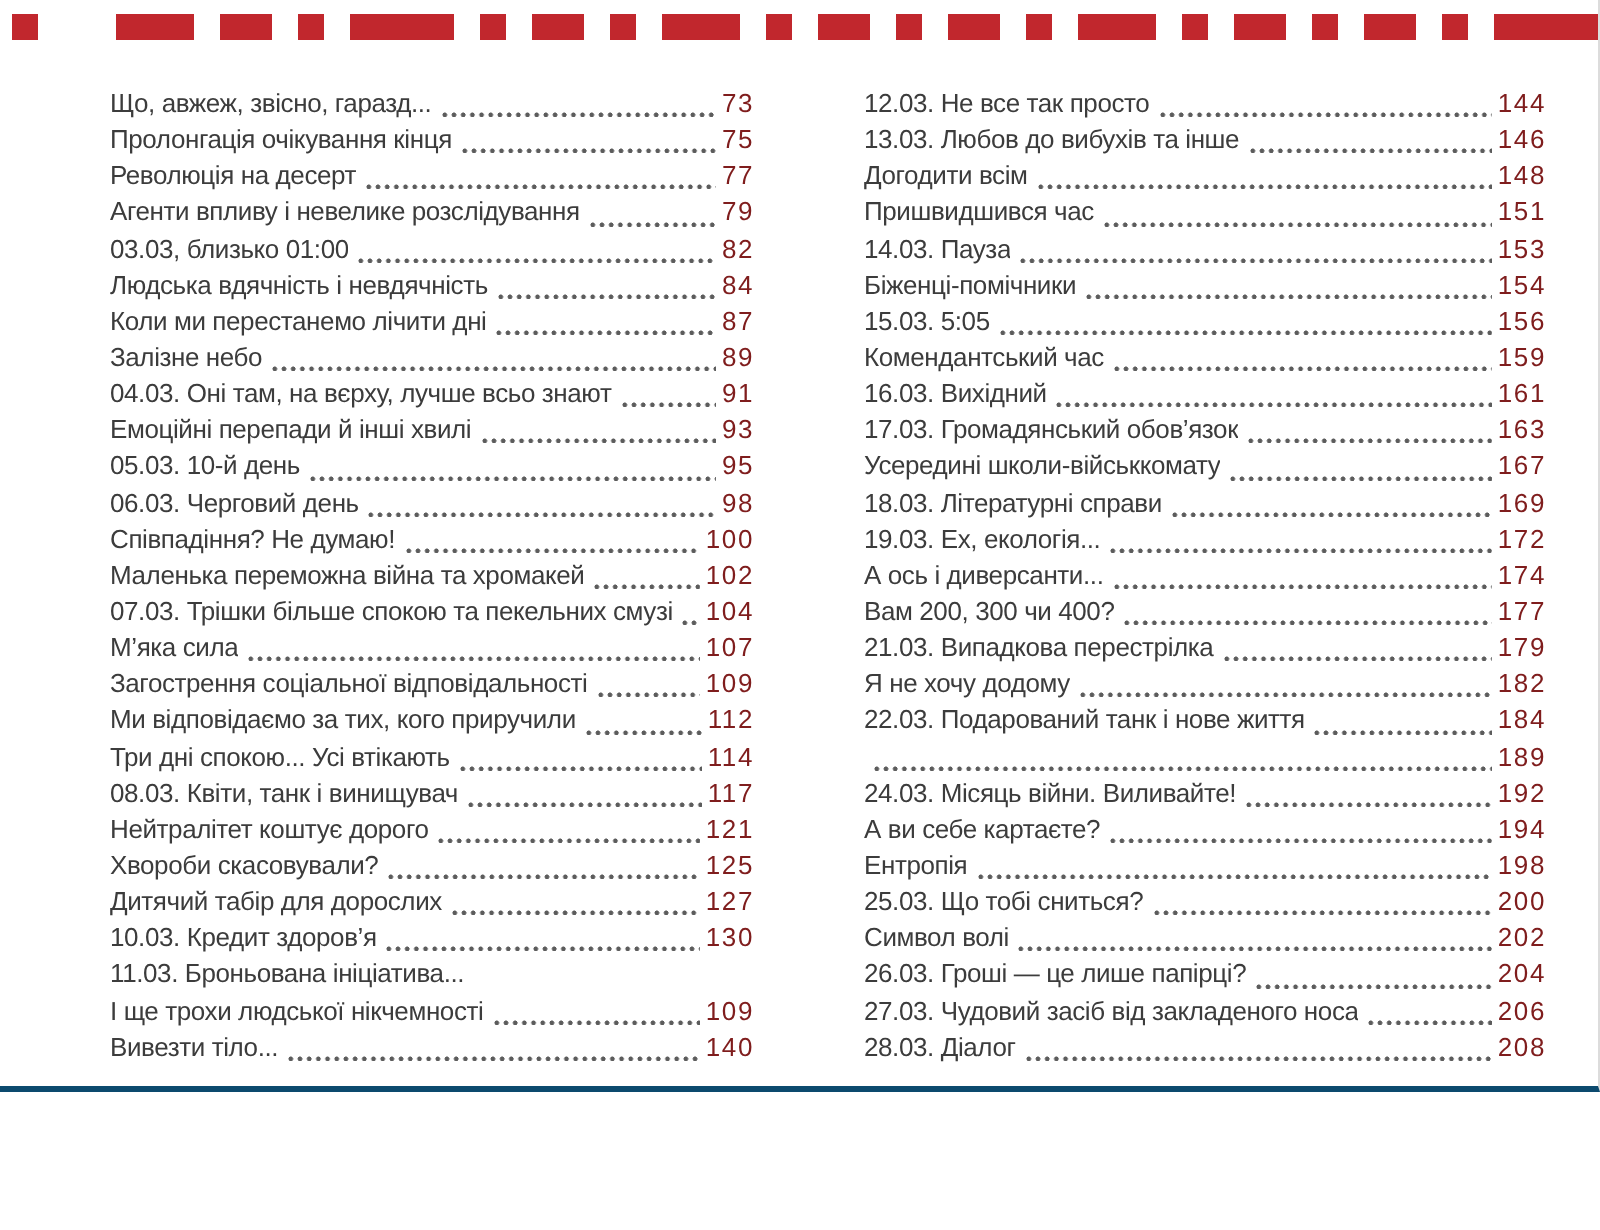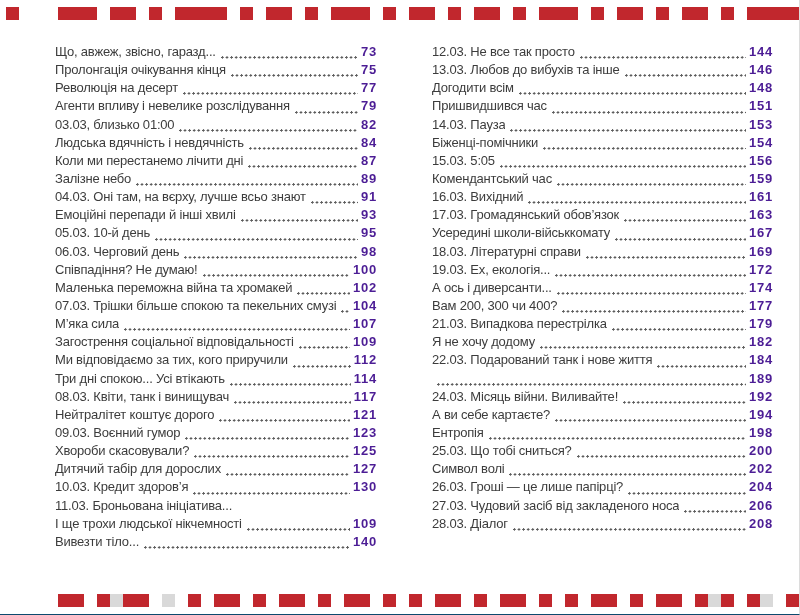--- a/index.html
+++ b/index.html
@@ -1,22 +1,22 @@
 <!DOCTYPE html>
 <html><head>
 <meta charset="utf-8">
 <style>
   html,body{margin:0;padding:0;background:#ffffff;}
   .page{
     position:relative;
-    width:800px;height:615px;
+    width:800px;height:546px;
     background:#ffffff;
     overflow:hidden;
     border-right:1px solid #dcdcdc;
-    border-bottom:1px solid #0c4a6e;
+    border-bottom:3px solid #0c4a6e;
     box-sizing:border-box;
     font-family:"Liberation Sans","DejaVu Sans",sans-serif;
   }
   .col{
     position:absolute;
     top:44px;
   }
   .col-left{left:55px;width:322px;}
   .col-right{left:432px;width:341px;}
   .row{
@@ -38,23 +38,23 @@
     align-self:flex-end;
     height:3px;
     margin:0 3px 3px 5px;
     background-image:radial-gradient(circle at 1.4px 1.4px,#5c5c5c 1.05px,rgba(0,0,0,0) 1.3px);
     background-size:4.6px 3px;
     background-repeat:repeat-x;
   }
   .num{
     flex:0 0 auto;
     font-size:13px;
-    font-weight:700;
+    font-weight:400;
     letter-spacing:0.8px;
-    color:#4c1d95;
+    color:#7f1d1d;
   }
   .pixel{
     position:absolute;
     width:13px;height:13px;
   }
 </style>
 </head>
 <body>
 
 <div class="page">
@@ -178,25 +178,20 @@
     <span class="leader"></span>
     <span class="num">117</span>
   </div>
 
   <div class="row">
     <span class="title">Нейтралітет коштує дорого</span>
     <span class="leader"></span>
     <span class="num">121</span>
   </div>
 
-  <div class="row">
-    <span class="title">09.03. Воєнний гумор</span>
-    <span class="leader"></span>
-    <span class="num">123</span>
-  </div>
 
   <div class="row">
     <span class="title">Хвороби скасовували?</span>
     <span class="leader"></span>
     <span class="num">125</span>
   </div>
 
   <div class="row">
     <span class="title">Дитячий табір для дорослих</span>
     <span class="leader"></span>

